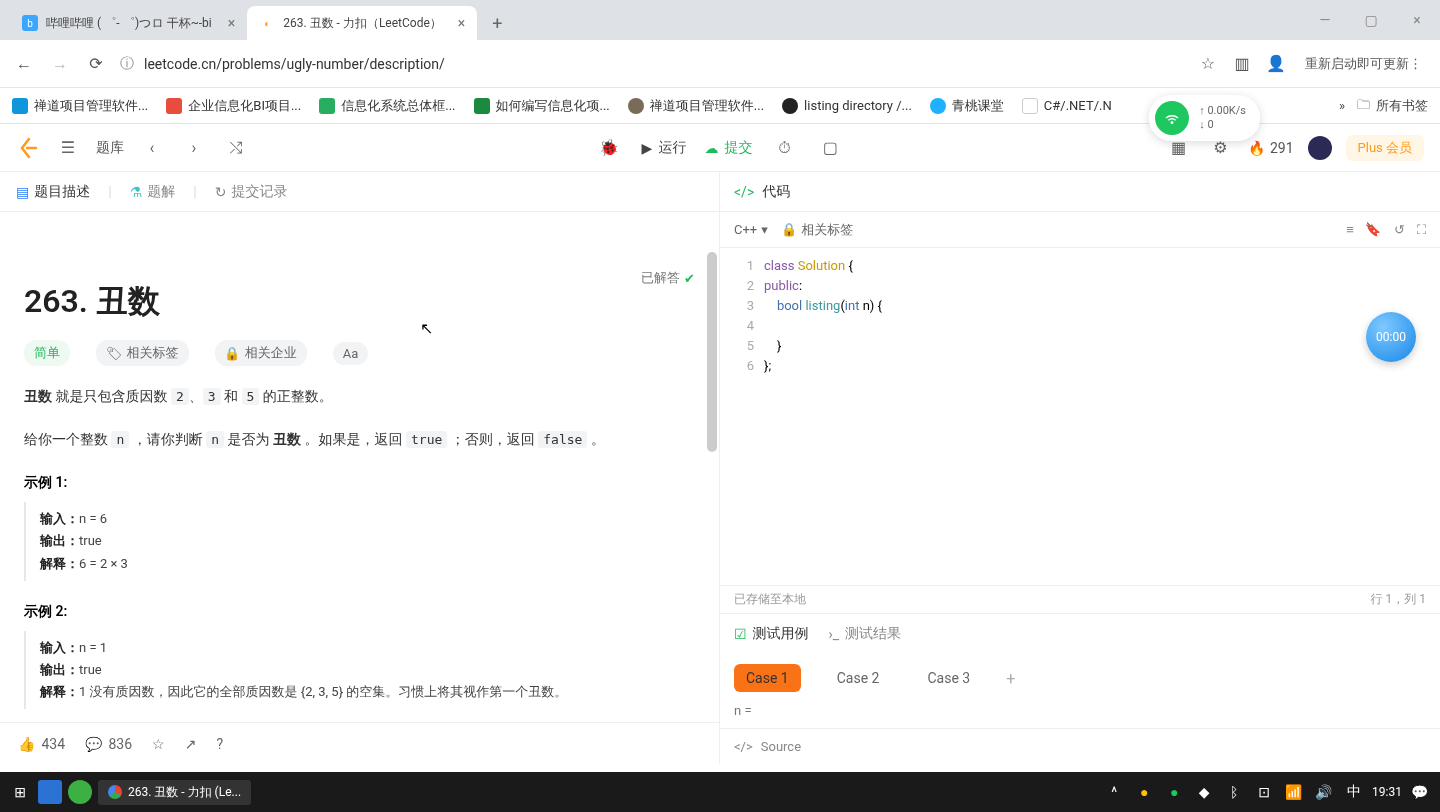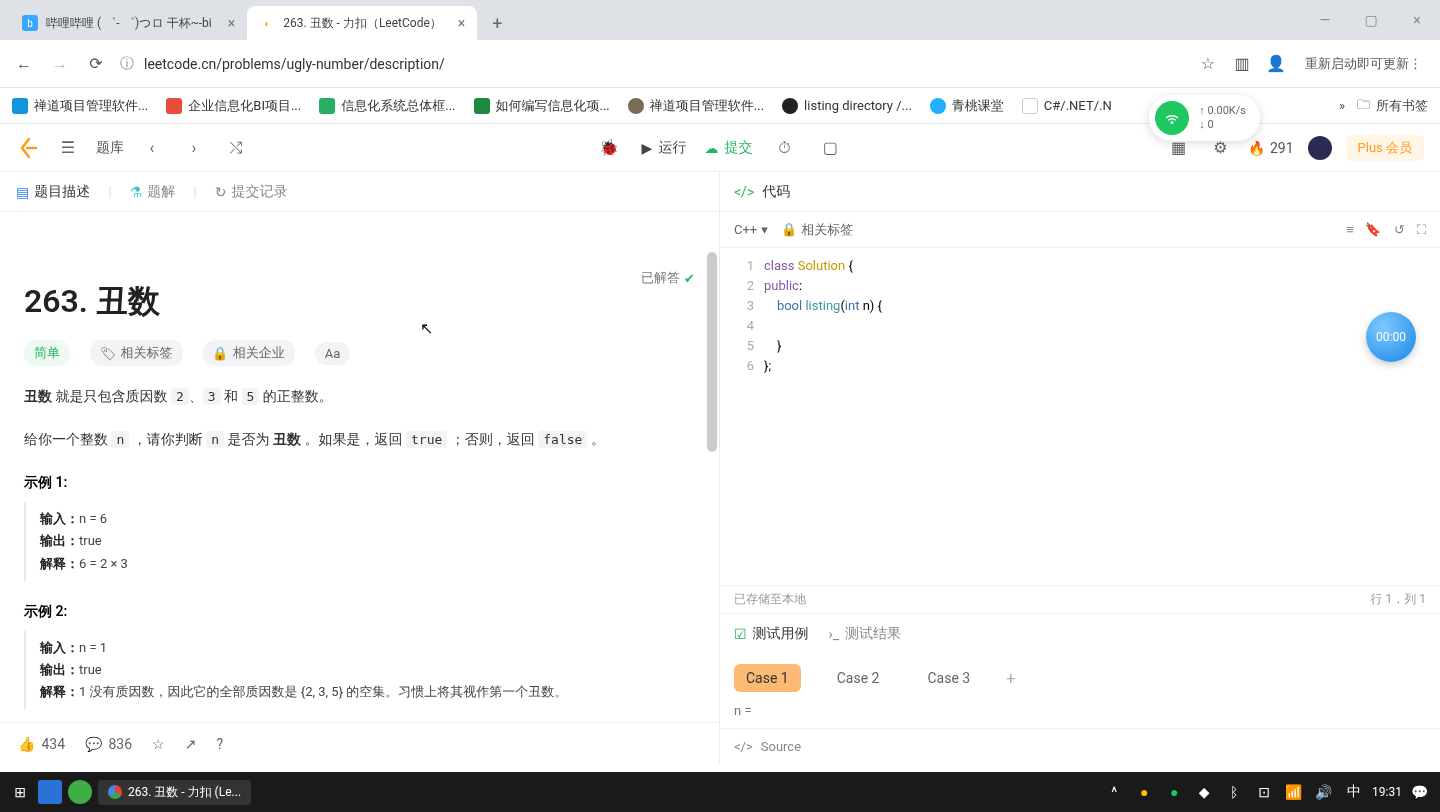--- a/index.html
+++ b/index.html
@@ -61,21 +61,21 @@
 .left-tabs { height: 40px; display: flex; align-items: center; padding: 0 16px; gap: 18px; border-bottom: 1px solid #eee; font-size: 14px; color: #888; }
 .ltab { display: flex; align-items: center; gap: 5px; }
 .ltab.active { color: #333; font-weight: 500; }
 
 
 .problem-body { flex: 1; overflow-y: auto; padding: 20px 24px; position: relative; }
 .problem-title-row { display: flex; justify-content: space-between; align-items: center; }
 .problem-title { font-size: 32px; font-weight: 600; color: #222; margin-top: 48px; }
 .solved { font-size: 13px; color: #777; display: flex; align-items: center; gap: 4px; }
 .check-icon { color: #22b85c; }
-.chips { display: flex; gap: 20px; margin-top: 16px; align-items: center; }
+.chips { display: flex; gap: 26px; margin-top: 16px; align-items: center; }
 .chip { background: #f2f3f5; color: #666; font-size: 13px; padding: 4px 10px; border-radius: 12px; display: flex; align-items: center; gap: 4px; }
 .chip.easy { color: #22b85c; background: #eef9f2; }
 .prose { margin-top: 18px; font-size: 14px; color: #333; line-height: 1.8; }
 .prose .code { background: #f2f3f5; padding: 1px 5px; border-radius: 3px; font-family: Menlo, Consolas, monospace; font-size: 13px; }
 .example-title { font-weight: 600; margin-top: 22px; font-size: 14px; }
 .example-block { margin-top: 10px; border-left: 2px solid #e5e7eb; padding: 6px 0 6px 14px; font-family: Menlo, Consolas, monospace; font-size: 13px; color: #444; line-height: 1.7; }
 .example-block b { color: #222; font-family: -apple-system, sans-serif; font-weight: 600; }
 
 
 .left-footer { height: 42px; border-top: 1px solid #eee; display: flex; align-items: center; padding: 0 18px; gap: 20px; font-size: 14px; color: #666; }
@@ -97,21 +97,21 @@
 .fn { color: #3e999f; }
 
 .editor-footer { height: 28px; font-size: 12px; color: #999; display: flex; align-items: center; justify-content: space-between; padding: 0 14px; border-top: 1px solid #eee; }
 
 
 .test-tabs { height: 40px; display: flex; align-items: center; padding: 0 14px; gap: 20px; border-top: 1px solid #eee; font-size: 14px; }
 .test-tab { display: flex; align-items: center; gap: 6px; color: #888; }
 .test-tab.active { color: #333; }
 .cases { height: 50px; display: flex; align-items: center; padding: 0 14px; gap: 24px; font-size: 14px; color: #666; }
 .case { padding: 6px 12px; border-radius: 6px; }
-.case.active { background: #fdba74; color: #333; }
+.case.active { background: #f97316; color: #333; }
 .add-case { color: #aaa; font-size: 16px; }
 .case-input { padding: 0 14px 10px; font-size: 13px; color: #777; }
 .source-bar { height: 36px; border-top: 1px solid #eee; display: flex; align-items: center; padding: 0 14px; gap: 8px; font-size: 13px; color: #888; }
 
 
 .scroll-thumb-v { position: absolute; right: 2px; top: 40px; width: 10px; height: 200px; background: #ccc; border-radius: 5px; }
 
 
 .timer-bubble { position: absolute; right: 24px; top: 312px; width: 50px; height: 50px; border-radius: 50%; background: radial-gradient(circle at 35% 30%, #7ec9ff, #1787e6); color: #fff; display: flex; align-items: center; justify-content: center; font-size: 12px; box-shadow: 0 3px 8px rgba(0,0,0,0.2); z-index: 40; }
 

